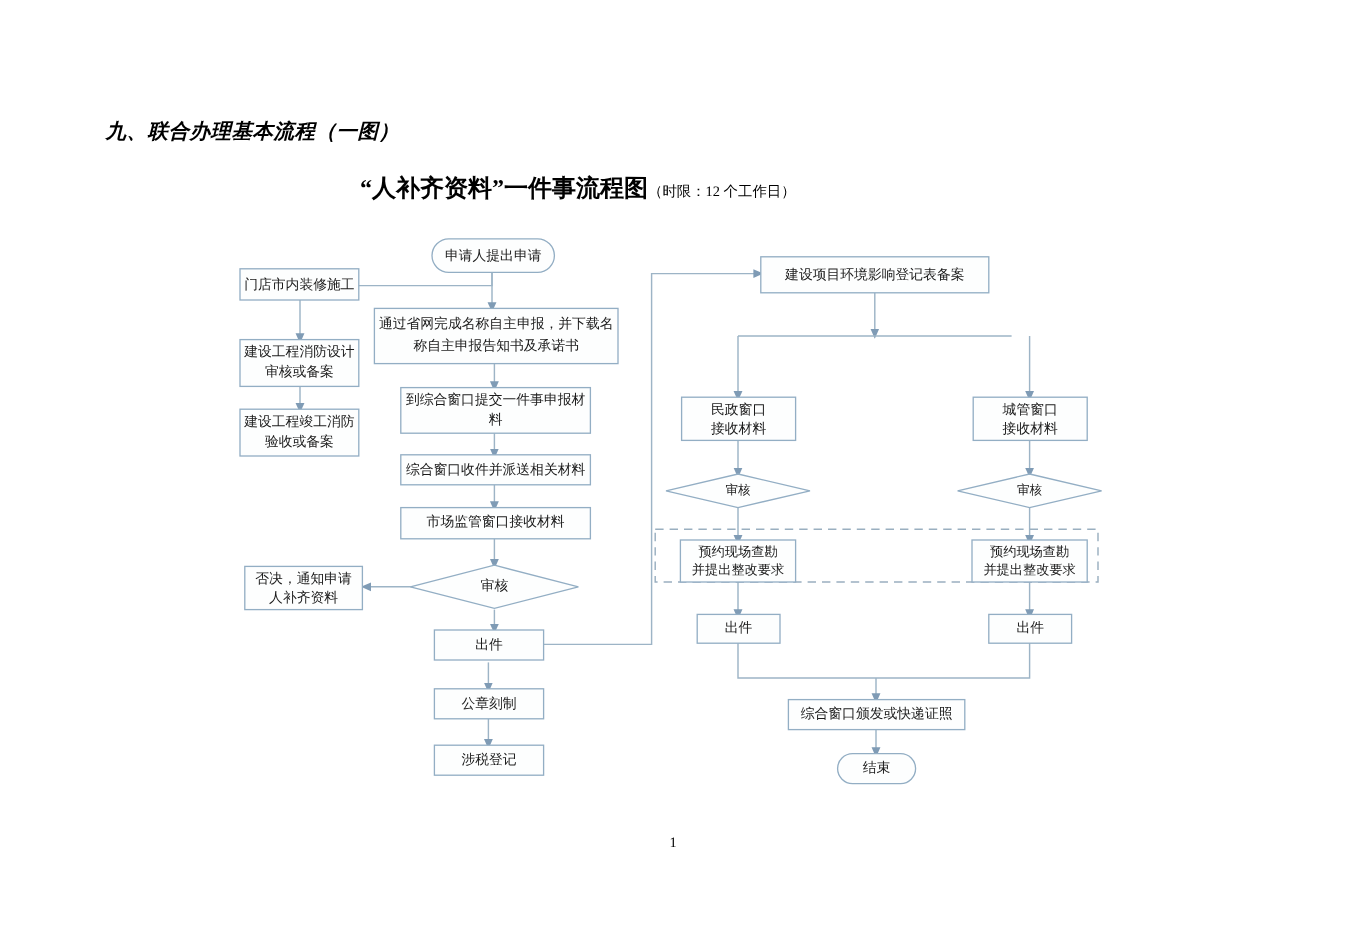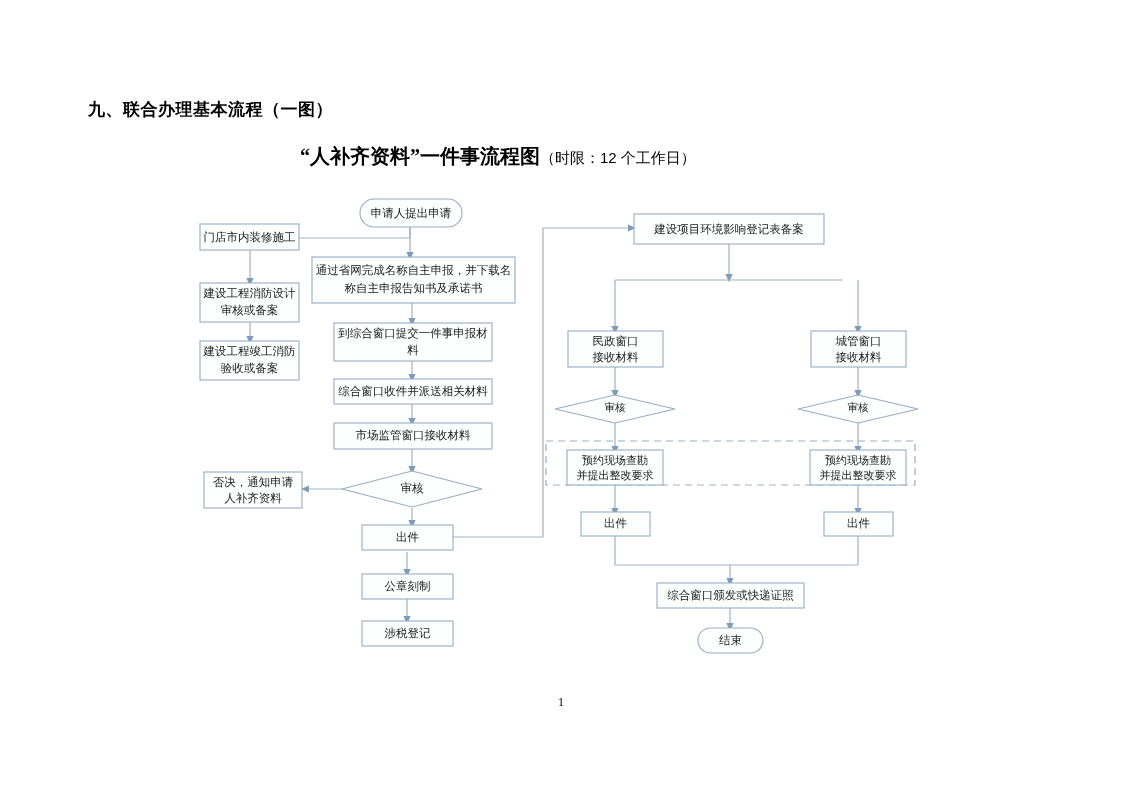--- a/index.html
+++ b/index.html
@@ -10,33 +10,34 @@
     position:relative;
     overflow:hidden;
   }
   .page{position:absolute;inset:0;background:#fff;}
 
   .heading{
     position:absolute;left:88px;top:98px;
     font-family:"Liberation Sans","DejaVu Sans",sans-serif;
     font-weight:700;font-size:17px;letter-spacing:.5px;
     white-space:nowrap;
+    font-style:italic;
   }
   .subtitle-wrap{
     position:absolute;left:300px;top:143px;
     white-space:nowrap;
     display:flex;align-items:baseline;
   }
   .subtitle-main{
     font-family:"Liberation Serif","DejaVu Serif",serif;
     font-weight:700;font-size:20px;
   }
   .subtitle-paren{
-    font-family:Liberation Sans, sans-serif;
-    font-size:15px;
+    font-family:Liberation Serif, serif;
+    font-size:12px;
   }
   .pagenum{
     position:absolute;left:0;right:0;top:695px;
     text-align:center;font-size:12px;
     font-family:"Liberation Serif","DejaVu Serif",serif;
   }
 
   svg.flow{position:absolute;left:0;top:0;width:1122px;height:793px;}
   svg.flow text{
     font-family:"Liberation Serif","DejaVu Serif",serif;

